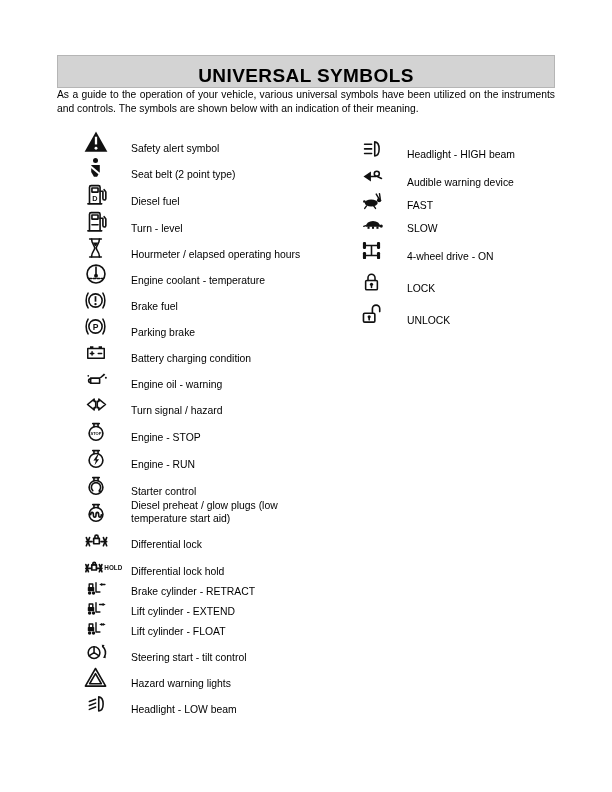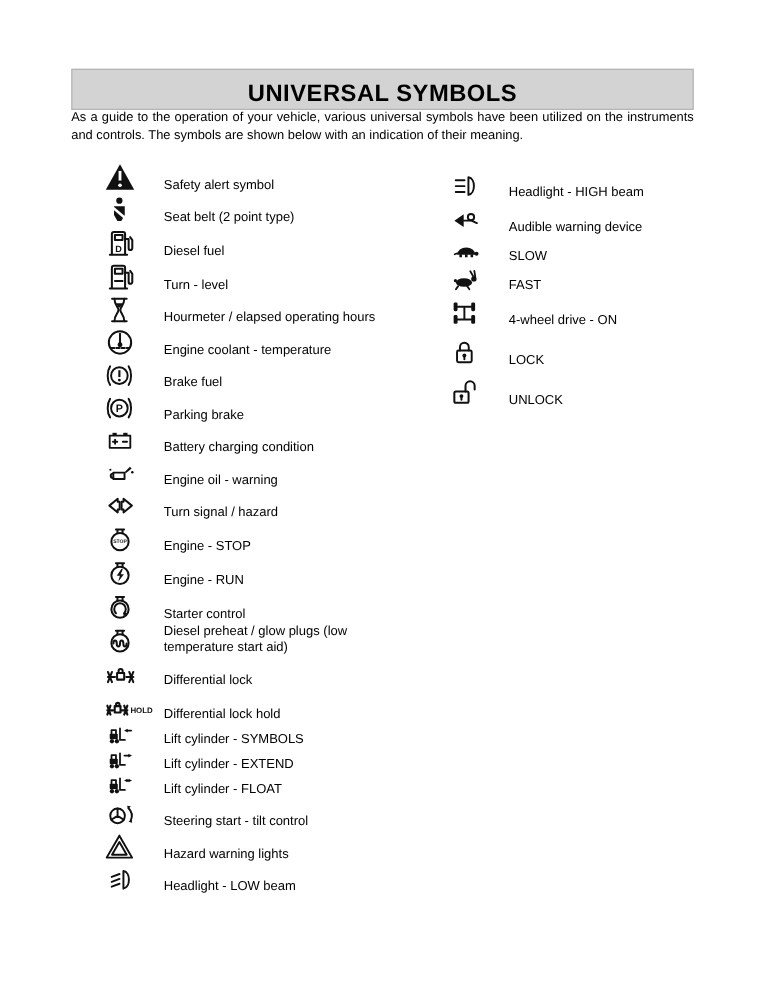--- a/index.html
+++ b/index.html
@@ -246,21 +246,21 @@
             <svg class="sym" width="26" height="20" viewBox="0 0 32 28">
               <rect class="fl" x="4.5" y="12.5" width="9" height="6" rx="1"></rect>
               <path class="st" stroke-width="1.4" d="M6.5 12.5 V8.5 H11.5 V12.5"></path>
               <circle class="fl" cx="7" cy="21" r="2.4"></circle>
                 <circle class="fl" cx="12.5" cy="21" r="2.4"></circle>
               <path class="st" stroke-width="1.7" d="M16 6.5 V19.5 H21.5"></path>
               <path class="st" stroke-width="1.7" d="M28.5 9 H23.5"></path>
               <path class="fl" d="M20.5 9 l4.2 -2.1 v4.2 Z"></path>
             </svg>
           </span>
-          <span class="label">Lift cylinder - SYMBOLS</span>
+          <span class="label">Brake cylinder - RETRACT</span>
         </div>
 
         <div class="row tight">
           <span class="icon-cell">
             <svg class="sym" width="26" height="20" viewBox="0 0 32 28">
               <rect class="fl" x="4.5" y="12.5" width="9" height="6" rx="1"></rect>
               <path class="st" stroke-width="1.4" d="M6.5 12.5 V8.5 H11.5 V12.5"></path>
               <circle class="fl" cx="7" cy="21" r="2.4"></circle>
                 <circle class="fl" cx="12.5" cy="21" r="2.4"></circle>
               <path class="st" stroke-width="1.7" d="M16 6.5 V19.5 H21.5"></path>
@@ -341,45 +341,45 @@
               <path class="st" stroke-width="1.8" d="M14 16 H20.5"></path>
               <circle class="st" stroke-width="1.8" cx="21.5" cy="12.5" r="3.2"></circle>
               <path class="st" stroke-width="1.8" d="M21.5 15.7 L27.5 18.5"></path>
             </svg>
           </span>
           <span class="label">Audible warning device</span>
         </div>
 
         <div class="row small">
           <span class="icon-cell">
+            <svg class="sym" width="28" height="23" viewBox="0 0 32 32">
+              <ellipse class="fl" cx="13.5" cy="19.5" rx="9" ry="4.8"></ellipse>
+              <circle class="fl" cx="24.5" cy="15.5" r="3"></circle>
+              <path class="st" stroke-width="1.8" d="M24 13 L20.5 7 M26 13 L25 6.5"></path>
+              <path class="st" stroke-width="1.8" d="M7 23.5 L4.5 27 M17 23.5 L19.5 27"></path>
+              <circle class="fl" cx="4" cy="17.5" r="1.8"></circle>
+            </svg>
+          </span>
+          <span class="label">FAST</span>
+        </div>
+
+        <div class="row small">
+          <span class="icon-cell">
             <svg class="sym" width="28" height="22" viewBox="0 0 32 32">
               <path class="fl" d="M5.5 20 A10.5 8.5 0 0 1 26.5 20 Z"></path>
               <circle class="fl" cx="28" cy="19" r="2.3"></circle>
               <rect class="fl" x="8" y="19.5" width="3" height="3.5"></rect>
               <rect class="fl" x="14.5" y="19.5" width="3" height="3.5"></rect>
               <rect class="fl" x="21" y="19.5" width="3" height="3.5"></rect>
               <path class="st" stroke-width="1.5" d="M2.5 19.5 L5.5 18.5"></path>
             </svg>
           </span>
           <span class="label">SLOW</span>
         </div>
 
-        <div class="row small">
-          <span class="icon-cell">
-            <svg class="sym" width="28" height="23" viewBox="0 0 32 32">
-              <ellipse class="fl" cx="13.5" cy="19.5" rx="9" ry="4.8"></ellipse>
-              <circle class="fl" cx="24.5" cy="15.5" r="3"></circle>
-              <path class="st" stroke-width="1.8" d="M24 13 L20.5 7 M26 13 L25 6.5"></path>
-              <path class="st" stroke-width="1.8" d="M7 23.5 L4.5 27 M17 23.5 L19.5 27"></path>
-              <circle class="fl" cx="4" cy="17.5" r="1.8"></circle>
-            </svg>
-          </span>
-          <span class="label">FAST</span>
-        </div>
-
         <div class="row">
           <span class="icon-cell">
             <svg class="sym" width="25" height="25" viewBox="0 0 32 32">
               <rect class="fl" x="5" y="5" width="4" height="9" rx="1.5"></rect>
               <rect class="fl" x="23" y="5" width="4" height="9" rx="1.5"></rect>
               <rect class="fl" x="5" y="18" width="4" height="9" rx="1.5"></rect>
               <rect class="fl" x="23" y="18" width="4" height="9" rx="1.5"></rect>
               <path class="st" stroke-width="1.8" d="M9 9.5 H23 M9 22.5 H23 M16 9.5 V22.5"></path>
             </svg>
           </span>

